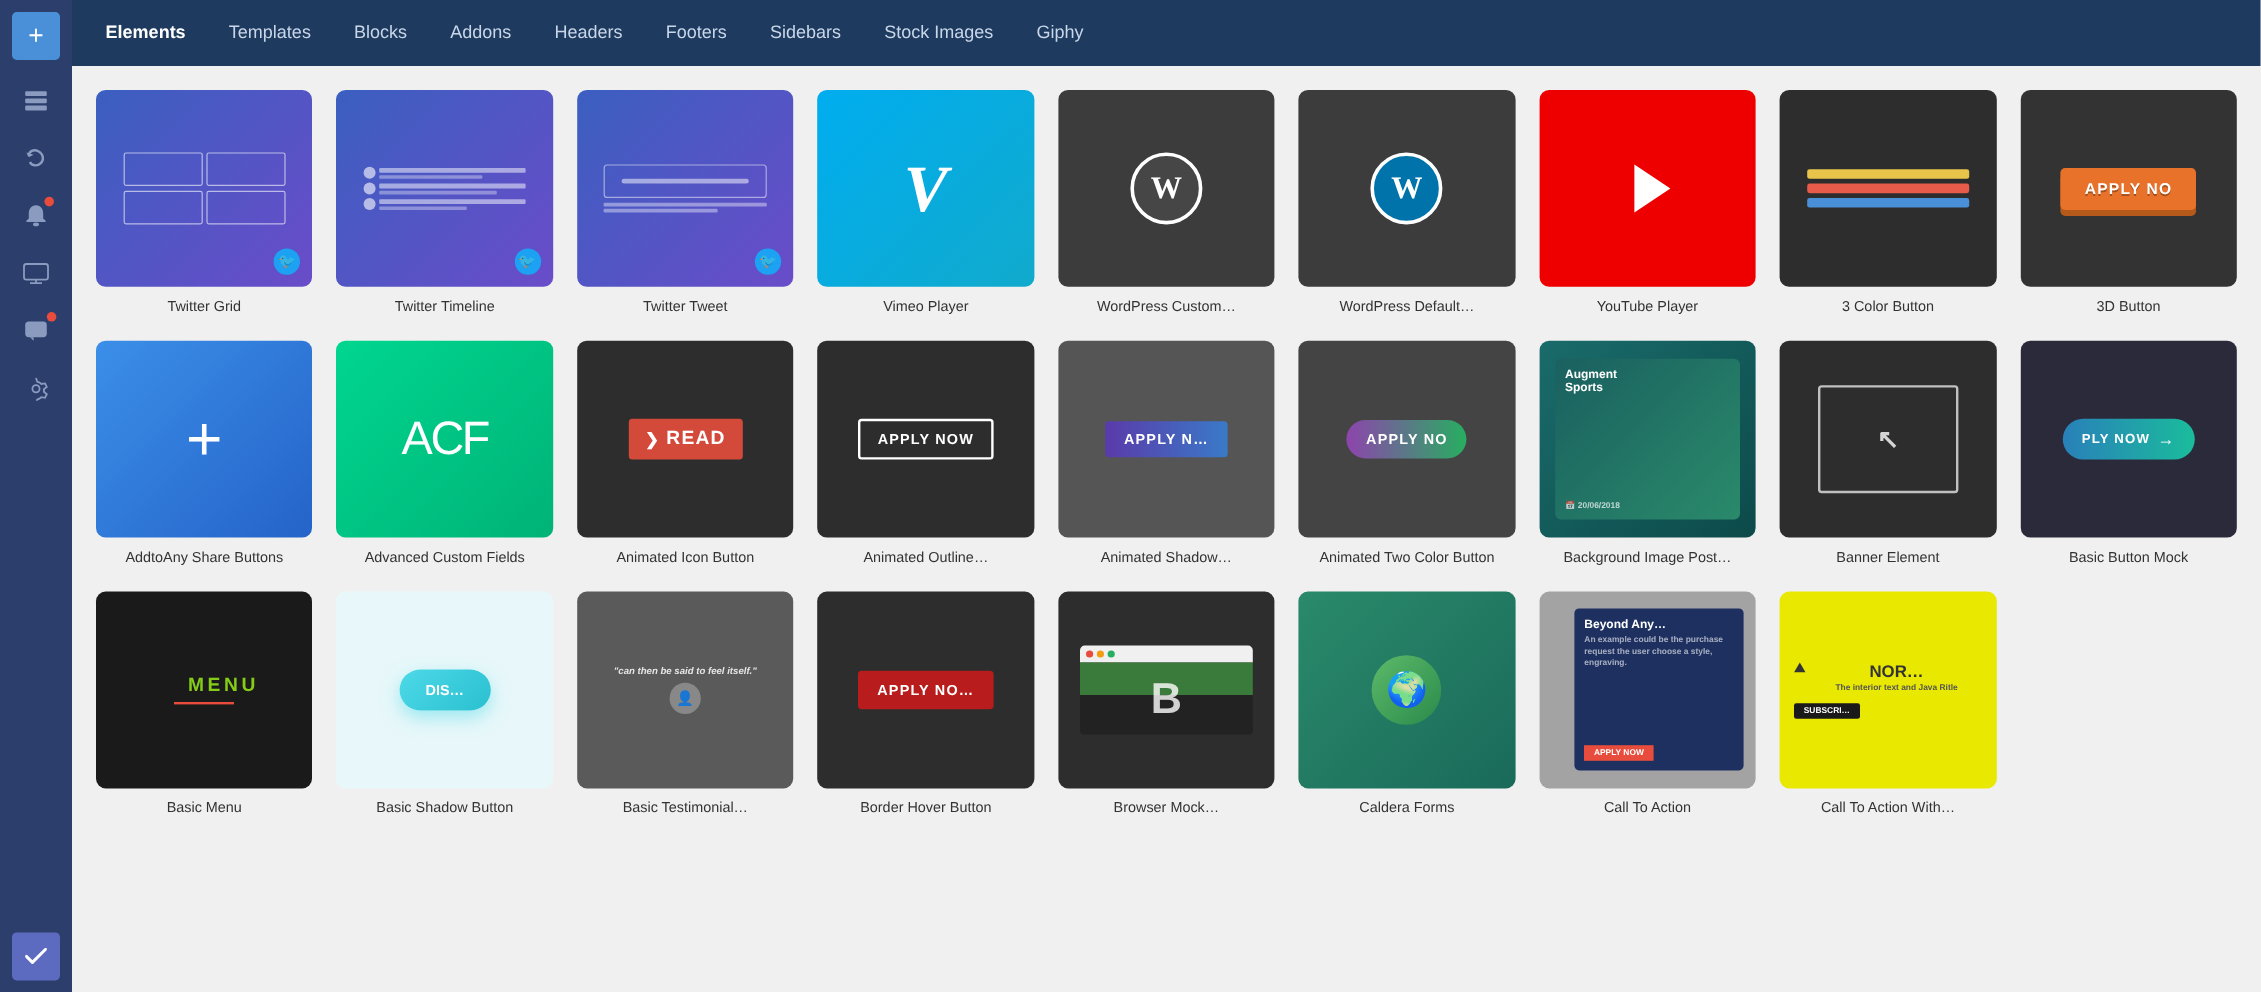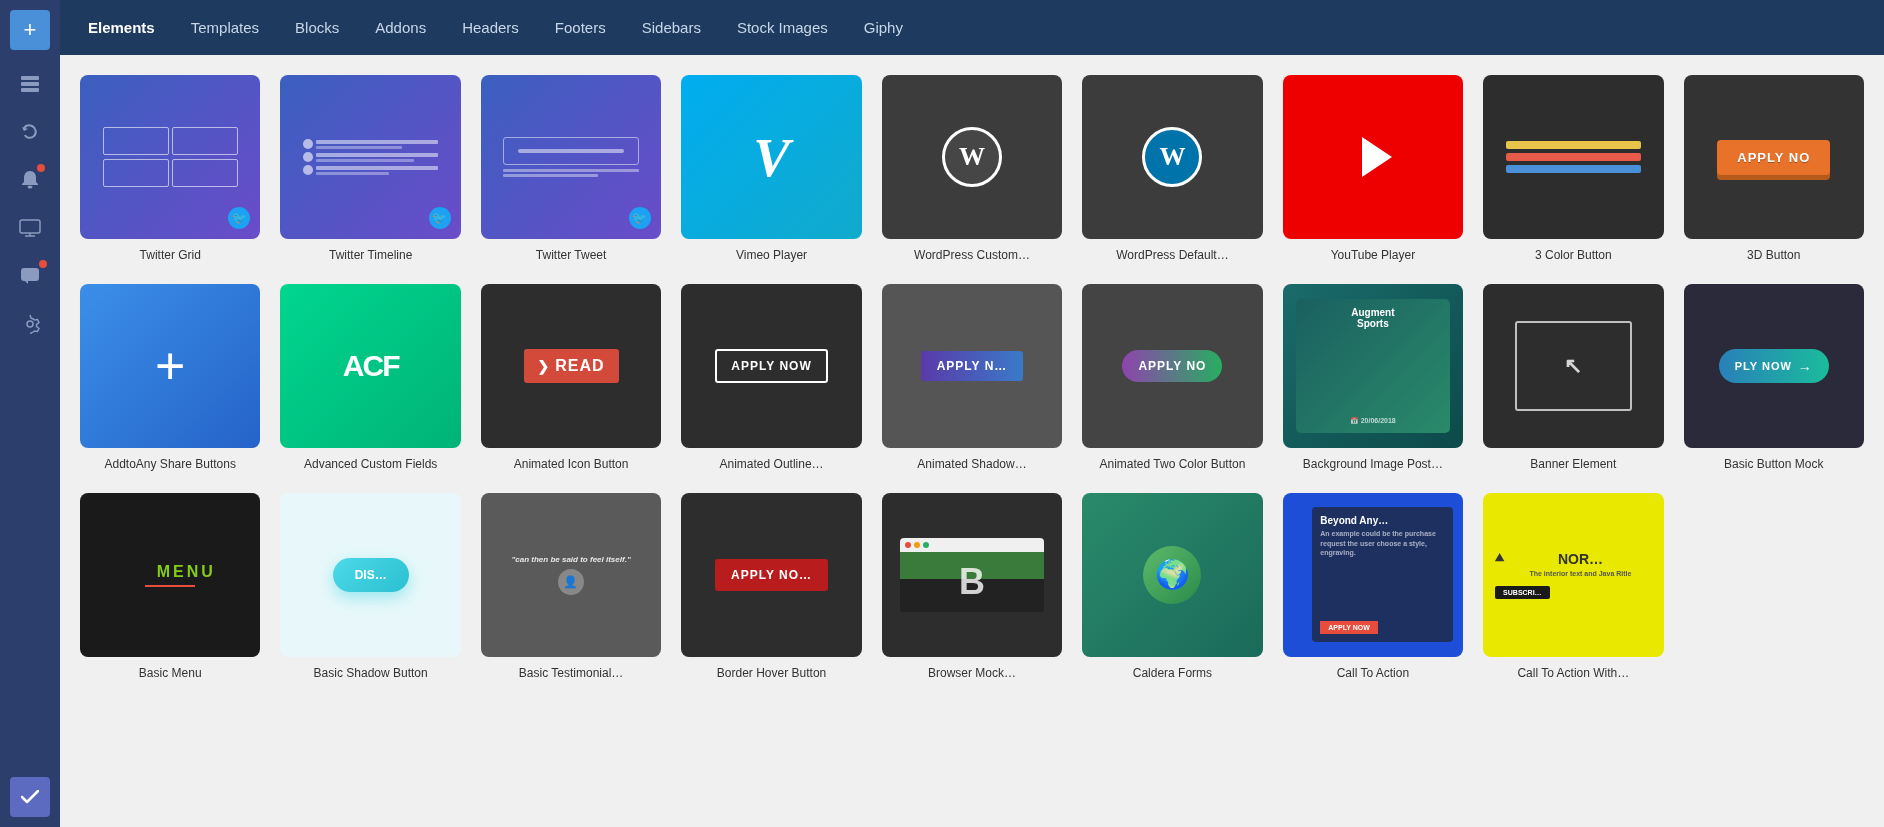--- a/index.html
+++ b/index.html
@@ -308,21 +308,21 @@
 
       <div class="element-card">
         <div class="element-thumb thumb-addtoany">
           <span style="font-size:52px;color:white;font-weight:300;">+</span>
         </div>
         <div class="element-label">AddtoAny Share Buttons</div>
       </div>
 
       <div class="element-card">
         <div class="element-thumb thumb-acf">
-          <span style="font-size:30px;font-weight:700;color:white;letter-spacing:-2px;">ACF</span>
+          <span style="font-size:39px;font-weight:400;color:white;letter-spacing:-2px;">ACF</span>
         </div>
         <div class="element-label">Advanced Custom Fields</div>
       </div>
 
       <div class="element-card">
         <div class="element-thumb thumb-animated-icon">
           <div style="display:flex;align-items:center;gap:6px;background:#d44a3a;padding:8px 14px;border-radius:3px;">
             <span style="font-size:14px;font-weight:700;">❯</span>
             <span style="font-size:16px;font-weight:700;letter-spacing:1px;">READ</span>
           </div>
@@ -346,21 +346,21 @@
 
       <div class="element-card">
         <div class="element-thumb thumb-animated-two" style="background:#444;">
           <div style="background:linear-gradient(90deg, #8e44ad, #27ae60);padding:9px 16px;border-radius:20px;font-size:12px;font-weight:700;letter-spacing:1px;color:white;">APPLY NO</div>
         </div>
         <div class="element-label">Animated Two Color Button</div>
       </div>
 
       <div class="element-card">
         <div class="element-thumb thumb-bg-image">
-          <div style="width:85%;height:82%;background:linear-gradient(135deg,#1a6060,#2a8a6a);border-radius:5px;padding:8px;text-align:center;display:flex;flex-direction:column;justify-content:space-between;gap:20px;">
+          <div style="width:85%;height:82%;background:linear-gradient(135deg,#1a6060,#2a8a6a);border-radius:5px;padding:8px;text-align:left;display:flex;flex-direction:column;justify-content:space-between;gap:20px;">
             <div>
               <div style="font-size:10px;font-weight:700;color:white;">Augment<br>Sports</div>
             </div>
             <div style="font-size:7px;color:rgba(255,255,255,0.7);">📅 20/06/2018</div>
           </div>
         </div>
         <div class="element-label">Background Image Post…</div>
       </div>
 
       <div class="element-card">
@@ -429,21 +429,21 @@
 
 
       <div class="element-card">
         <div class="element-thumb thumb-caldera">
           <div style="width:58px;height:58px;border-radius:50%;background:linear-gradient(135deg,#5dba6a,#2a8a4a);display:flex;align-items:center;justify-content:center;font-size:28px;">🌍</div>
         </div>
         <div class="element-label">Caldera Forms</div>
       </div>
 
       <div class="element-card">
-        <div class="element-thumb" style="background:#1d4ed8;padding-left:20px;">
+        <div class="element-thumb" style="background:#a3a3a3;padding-left:20px;">
           <div style="width:88%;height:82%;background:#1e3060;border-radius:4px;padding:8px;text-align:left;display:flex;flex-direction:column;justify-content:space-between;">
             <div>
               <div style="font-size:10px;font-weight:700;color:white;">Beyond Any…</div>
               <div style="font-size:7px;color:rgba(255,255,255,0.6);margin-top:3px;line-height:1.3;">An example could be the purchase request the user choose a style, engraving.</div>
             </div>
             <div style="background:#e74c3c;color:white;padding:3px 8px;font-size:7px;font-weight:700;align-self:flex-start;">APPLY NOW</div>
           </div>
         </div>
         <div class="element-label">Call To Action</div>
       </div>

